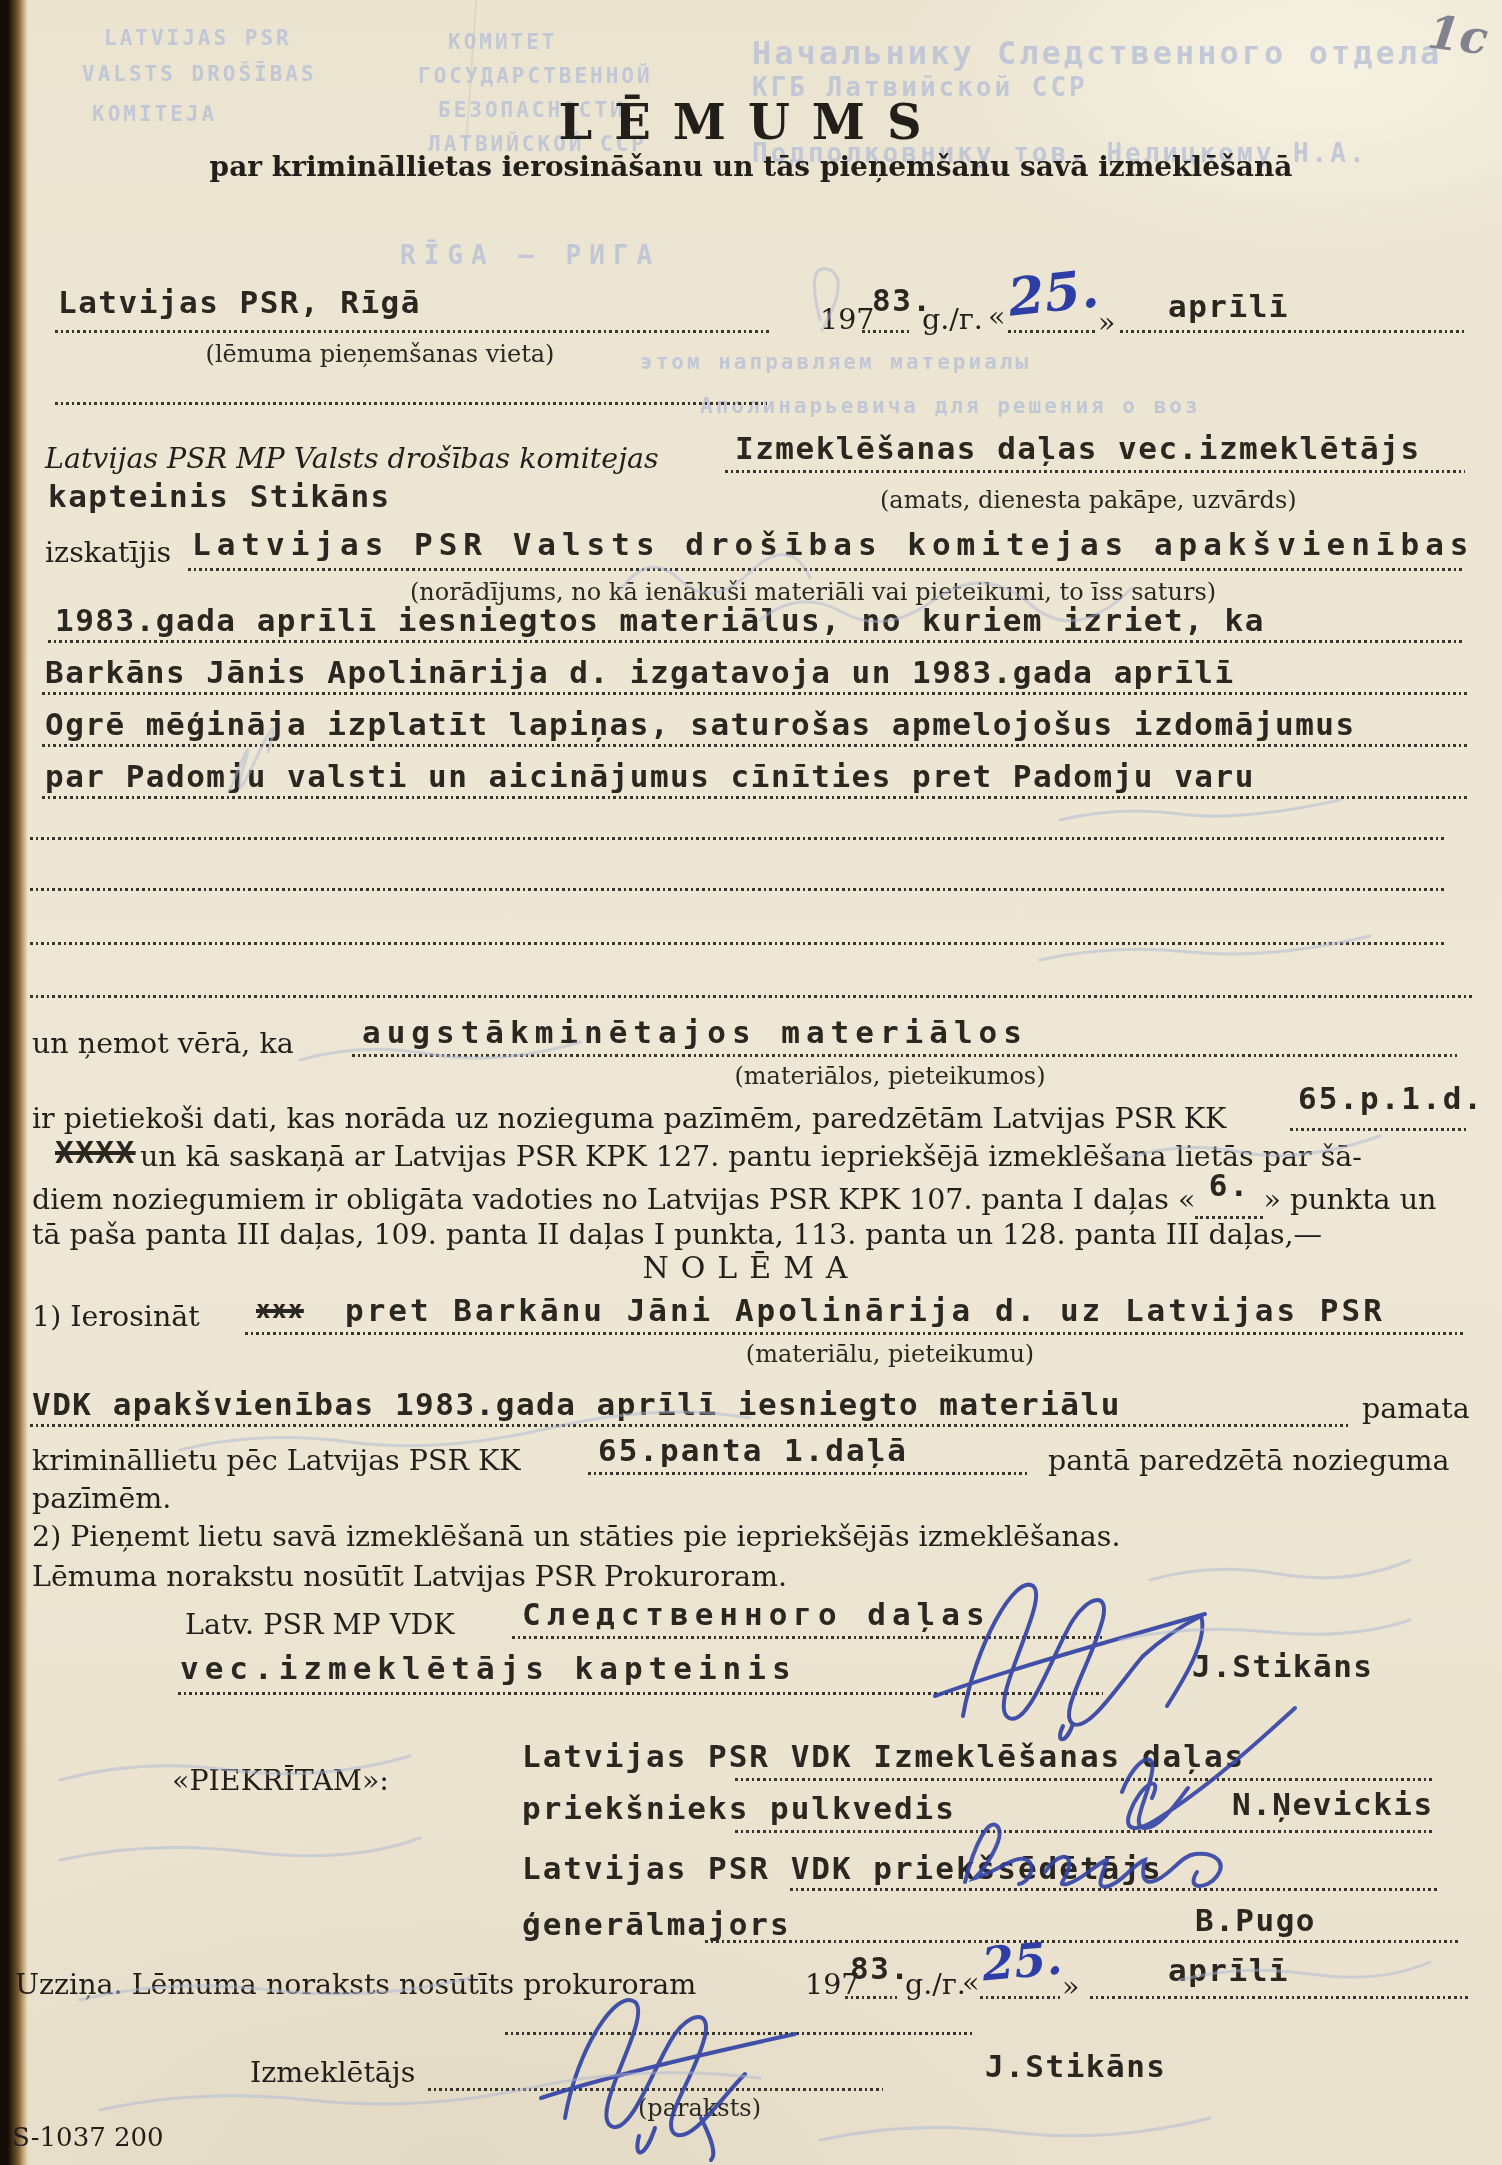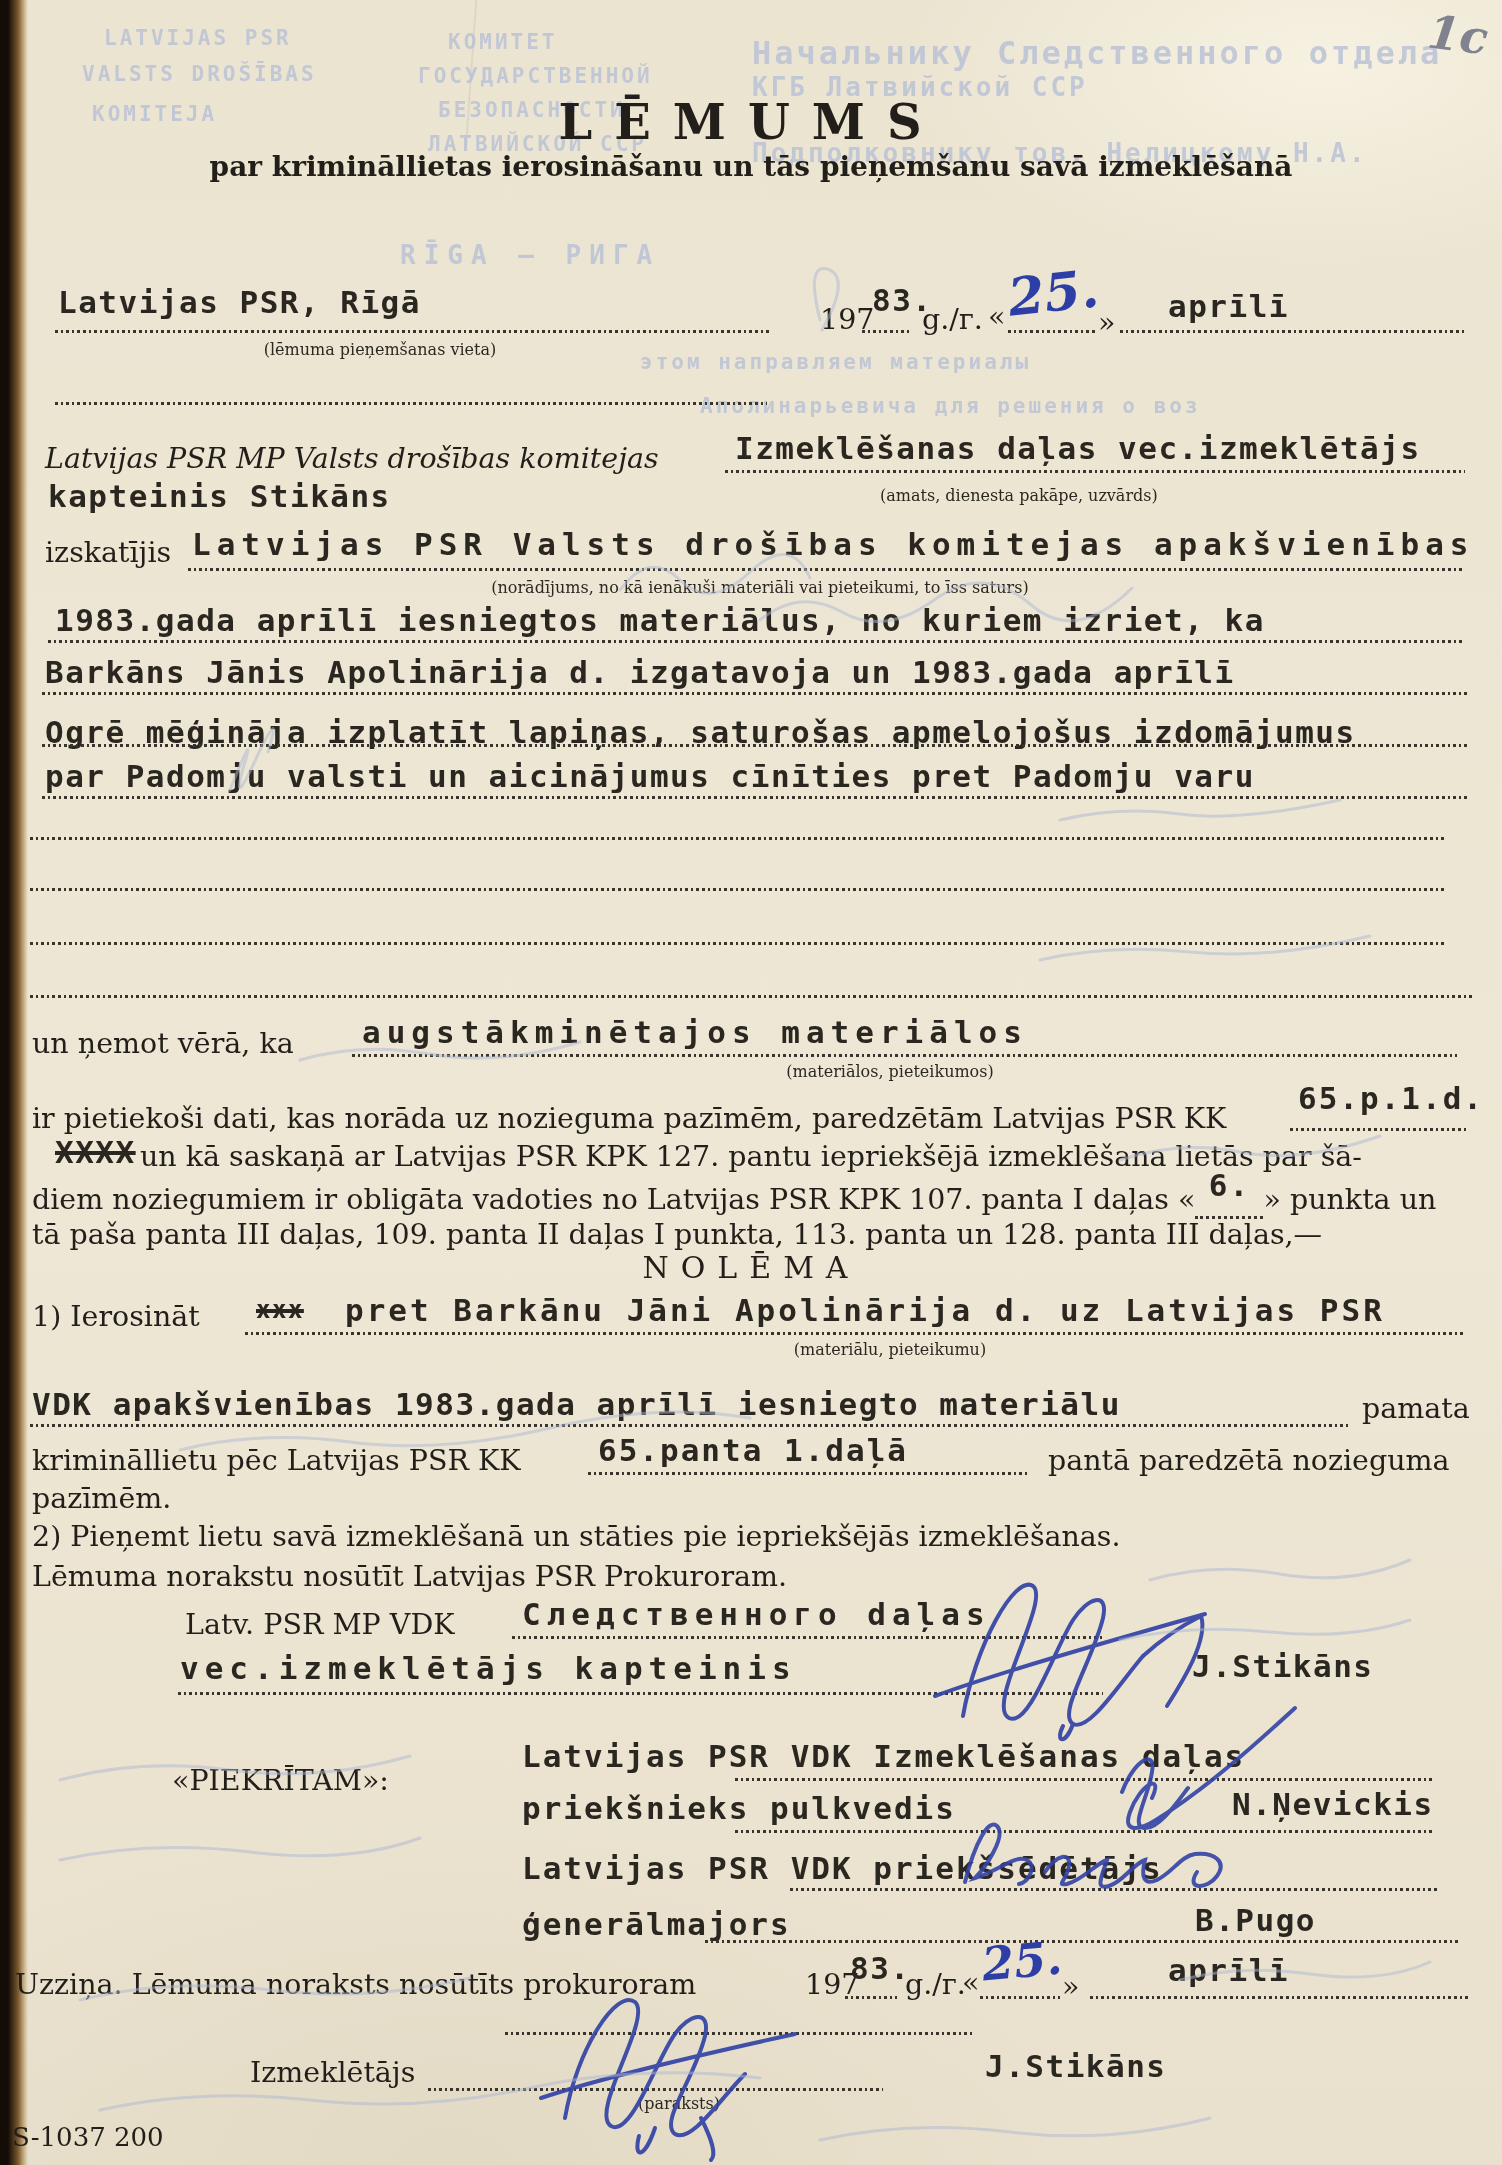--- a/index.html
+++ b/index.html
@@ -6,21 +6,21 @@
   .page{position:relative;width:1502px;height:2165px;margin:0 auto;overflow:hidden;
     background:
       radial-gradient(ellipse 600px 300px at 88% 3%, #f6f1e1 0%, rgba(246,241,225,0) 70%),
       radial-gradient(ellipse 900px 500px at 30% 100%, rgba(214,204,180,.35) 0%, rgba(214,204,180,0) 70%),
       linear-gradient(180deg,#ebe4d1 0%,#eee7d5 55%,#e9e1cd 100%);
     font-family:"DejaVu Serif","Liberation Serif",serif;}
   .abs{position:absolute;white-space:nowrap;}
   .serif{font-family:"DejaVu Serif","Liberation Serif",serif;color:#221f1a;font-size:28.5px;}
   .typed{font-family:"DejaVu Sans Mono","Liberation Mono",monospace;font-weight:700;color:#2a2620;font-size:31px;letter-spacing:1.5px;}
   .wide{letter-spacing:6px;}
-  .cap{font-family:"DejaVu Serif","Liberation Serif",serif;color:#2b2822;font-size:16px;}
+  .cap{font-family:"DejaVu Serif","Liberation Serif",serif;color:#2b2822;font-size:24px;}
   .dot{position:absolute;height:3px;background-image:repeating-linear-gradient(90deg,#39352c 0,#39352c 2.6px,transparent 2.6px,transparent 5.6px);}
   .bleed{font-family:"DejaVu Sans Mono","Liberation Mono",monospace;font-weight:700;color:#b7c0d6;opacity:.8;filter:blur(.7px);letter-spacing:3px;}
   .bleedsm{font-size:21px;}
   .bluehand{font-family:"DejaVu Serif","Liberation Serif",serif;font-style:italic;color:#2e3ea7;font-weight:700;}
   .struck{text-decoration:line-through;text-decoration-thickness:4px;}
   .raised{position:relative;top:-13px;}
   .gap6{display:inline-block;min-width:68px;text-align:center;border-bottom:3px dotted #39352c;}
   .binding{position:absolute;left:0;top:0;width:28px;height:2165px;
     background:linear-gradient(90deg,#140d07 0 8px,#3c2a16 12px,#7a5830 18px,#c8b085 24px,rgba(200,176,133,0) 28px);}
   .crease{position:absolute;left:470px;top:0;width:2px;height:150px;background:#d9d3c1;opacity:.8;transform:rotate(4deg);}
@@ -81,21 +81,21 @@
 
   <div class="abs serif" style="left:45px;top:536px;">izskatījis</div>
   <div class="abs typed wide" style="left:192px;top:526px;">Latvijas PSR Valsts drošības komitejas apakšvienības</div>
   <div class="dot" style="left:188px;top:568px;width:1275px;"></div>
   <div class="abs cap" style="left:410px;top:578px;width:700px;text-align:center;">(norādījums, no kā ienākuši materiāli vai pieteikumi, to īss saturs)</div>
 
   <div class="abs typed" style="left:55px;top:602px;">1983.gada aprīlī iesniegtos materiālus, no kuriem izriet, ka</div>
   <div class="dot" style="left:48px;top:640px;width:1415px;"></div>
   <div class="abs typed" style="left:45px;top:654px;">Barkāns Jānis Apolinārija d. izgatavoja un 1983.gada aprīlī</div>
   <div class="dot" style="left:42px;top:692px;width:1425px;"></div>
-  <div class="abs typed" style="left:45px;top:706px;margin-top:8px;">Ogrē mēģināja izplatīt lapiņas, saturošas apmelojošus izdomājumus</div>
+  <div class="abs typed" style="left:45px;top:706px;">Ogrē mēģināja izplatīt lapiņas, saturošas apmelojošus izdomājumus</div>
   <div class="dot" style="left:42px;top:744px;width:1425px;"></div>
   <div class="abs typed" style="left:45px;top:758px;">par Padomju valsti un aicinājumus cīnīties pret Padomju varu</div>
   <div class="dot" style="left:42px;top:796px;width:1425px;"></div>
 
   <div class="dot" style="left:30px;top:837px;width:1415px;"></div>
   <div class="dot" style="left:30px;top:888px;width:1415px;"></div>
   <div class="dot" style="left:30px;top:942px;width:1415px;"></div>
   <div class="dot" style="left:30px;top:995px;width:1442px;"></div>
 
   <div class="abs serif" style="left:32px;top:1027px;">un ņemot vērā, ka</div>

